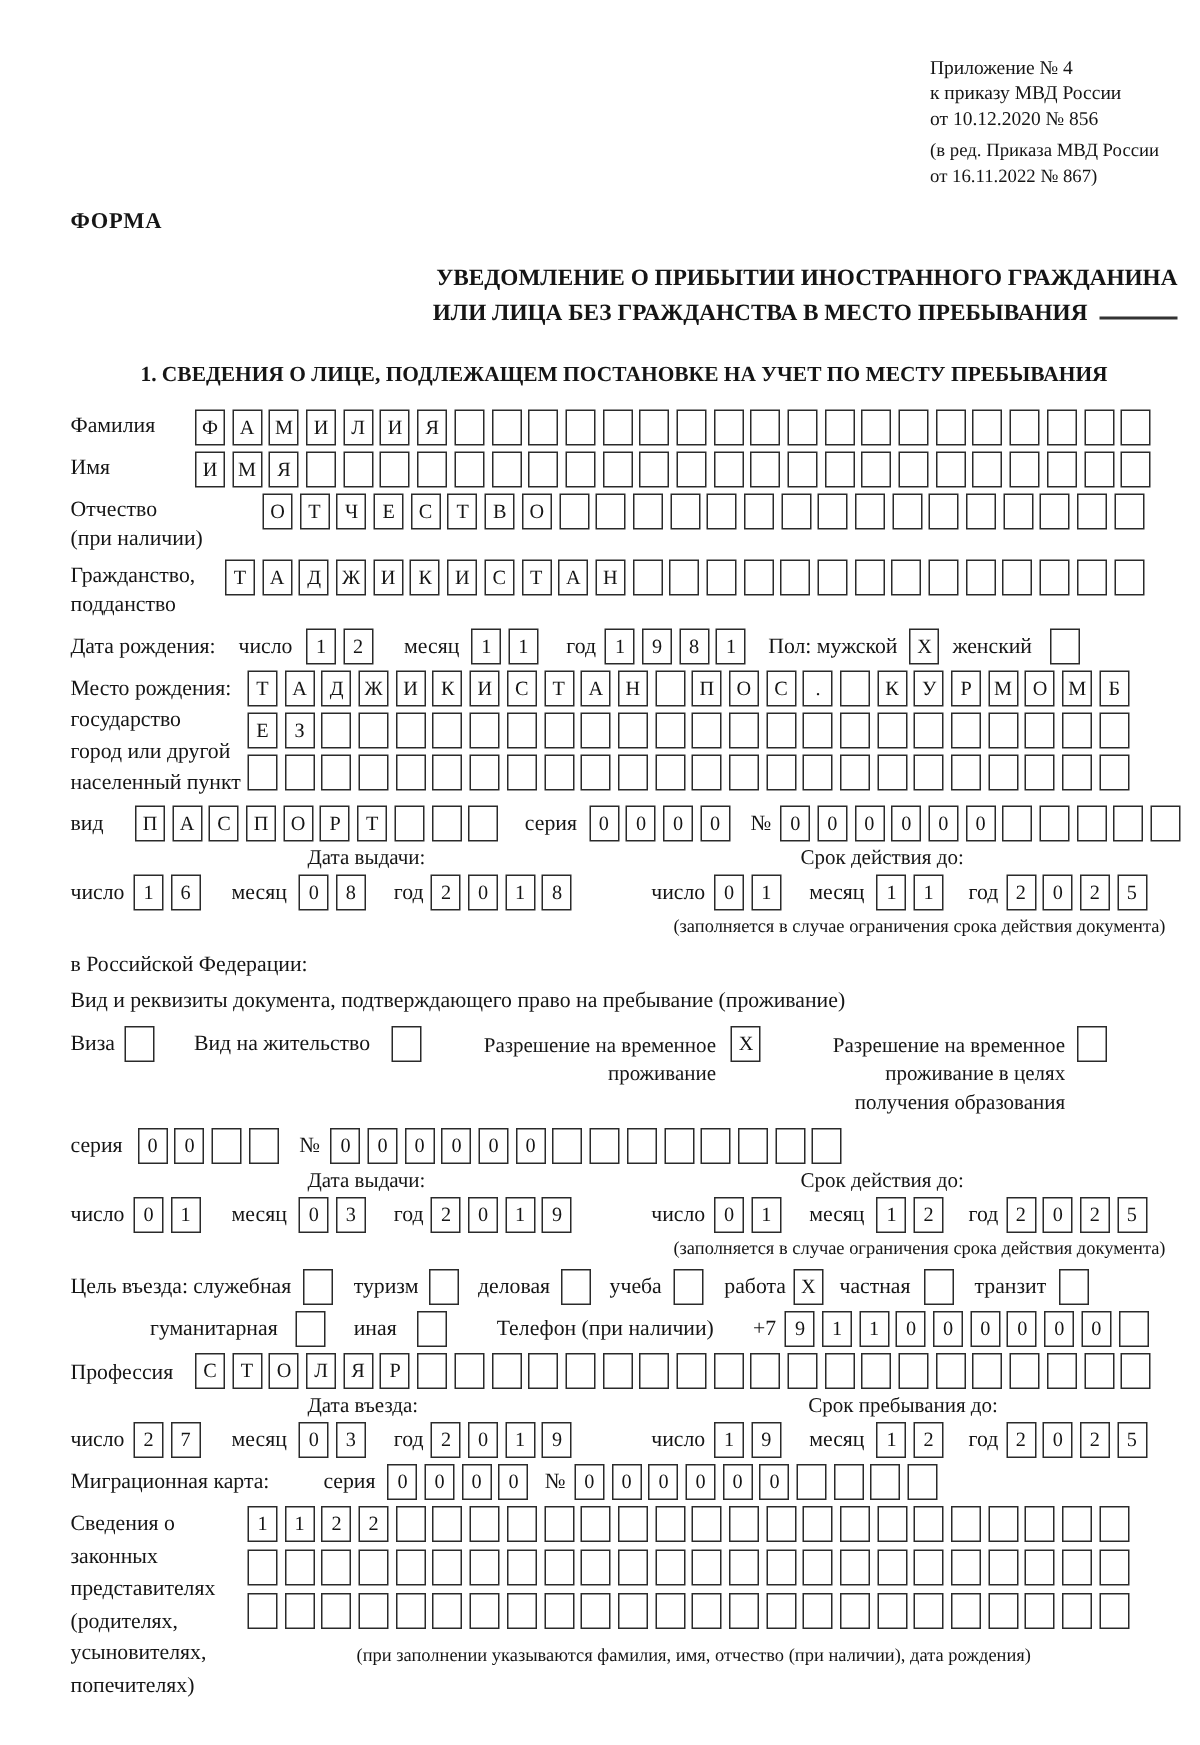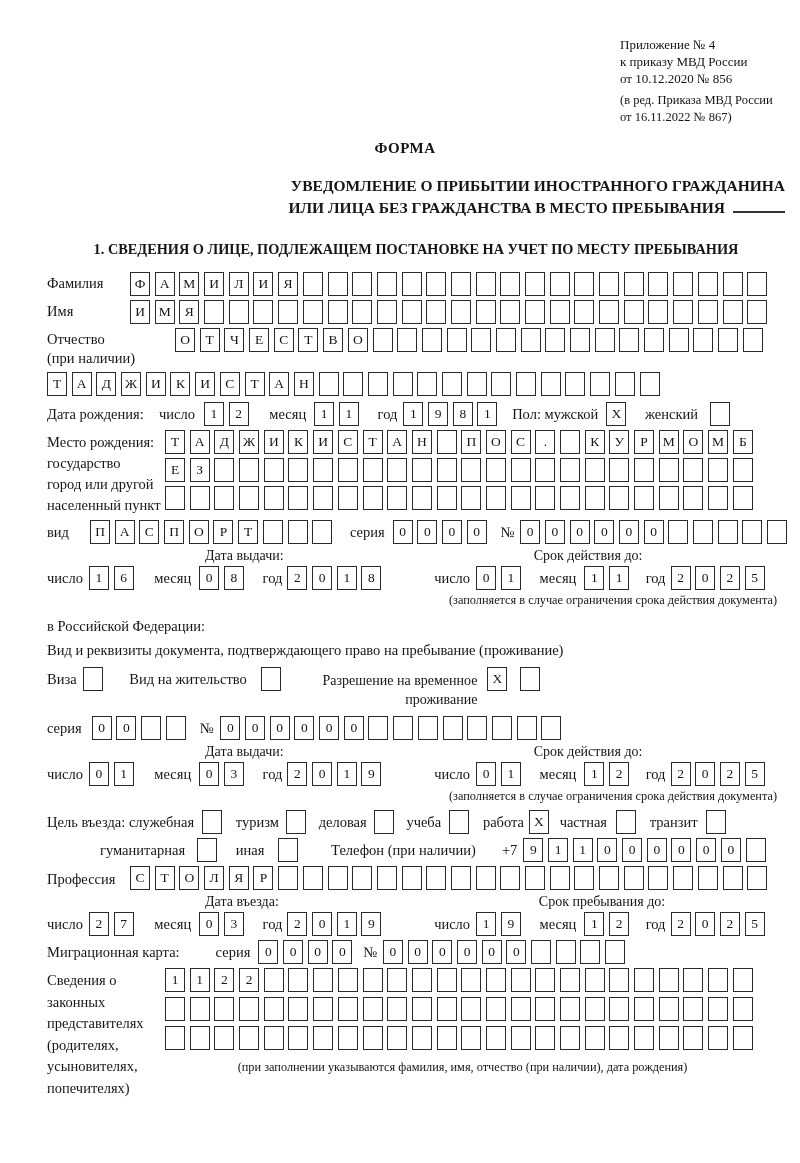--- a/index.html
+++ b/index.html
@@ -5,21 +5,21 @@
   html,body{margin:0;padding:0;background:#ffffff;}
   .page{
     width:800px;height:1163px;box-sizing:border-box;overflow:hidden;
     background:#ffffff;color:#151515;
     font-family:"Liberation Serif","DejaVu Serif",serif;
     padding:36px 15px 0 47px;position:relative;
   }
   .appendix{margin-left:573px;font-size:13px;line-height:17px;}
   .appendix .rev{margin-top:5px;font-size:12.5px;}
   .appendix .rev2{font-size:12.5px;}
-  .forma{margin-top:14px;text-align:center;padding-right:22px;font-weight:bold;font-size:15px;letter-spacing:.5px;}
+  .forma{margin-top:14px;text-align:left;padding-right:22px;font-weight:bold;font-size:15px;letter-spacing:.5px;}
   .title{margin-top:18px;text-align:right;font-weight:bold;font-size:15.5px;line-height:22px;}
   .blank{display:inline-block;width:52px;border-bottom:2px solid #333;margin-left:8px;height:14px;}
   .sec{margin-top:22px;text-align:center;font-weight:bold;font-size:14.3px;}
   .fields{margin-top:14px;}
   .frow{display:flex;align-items:flex-start;margin-bottom:4px;}
   .t{font-size:14.5px;padding-top:4px;flex:0 0 auto;white-space:nowrap;}
   .flabel{font-size:14.5px;line-height:19px;padding-top:2px;flex:0 0 auto;}
   .cells{display:flex;flex-wrap:nowrap;flex:0 0 auto;}
   .cell{
     box-sizing:border-box;flex:0 0 auto;width:20px;height:24px;
@@ -148,20 +148,24 @@
           <span class="cell"></span>
           <span class="cell"></span>
           <span class="cell"></span>
           <span class="cell"></span>
           <span class="cell"></span>
           <span class="cell"></span>
         </div>
     </div>
 
     <div class="frow">
+      <div class="flabel" style="width:103px">
+        <div>Гражданство,</div>
+        <div>подданство</div>
+      </div>
       <div class="cells">
           <span class="cell">Т</span>
           <span class="cell">А</span>
           <span class="cell">Д</span>
           <span class="cell">Ж</span>
           <span class="cell">И</span>
           <span class="cell">К</span>
           <span class="cell">И</span>
           <span class="cell">С</span>
           <span class="cell">Т</span>
@@ -200,21 +204,21 @@
       <div class="cells">
           <span class="cell">1</span>
           <span class="cell">9</span>
           <span class="cell">8</span>
           <span class="cell">1</span>
         </div>
       <span class="t" style="margin:0 8px 0 10px">Пол: мужской</span>
       <div class="cells">
           <span class="cell">X</span>
         </div>
-      <span class="t" style="margin:0 12px 0 14px">женский</span>
+      <span class="t" style="margin:0 12px 0 4px">женский</span>
       <div class="cells">
           <span class="cell"></span>
         </div>
     </div>
 
     <div class="frow" style="margin-top:4px">
       <div class="flabel" style="width:118px;line-height:21px">
         <div>Место рождения:</div>
         <div>государство</div>
         <div>город или другой</div>
@@ -393,20 +397,21 @@
           <span class="cell"></span>
         </div>
       <span class="t" style="margin-left:22px">Вид на жительство</span>
       <div class="cells" style="margin-left:14px">
           <span class="cell"></span>
         </div>
       <span class="cblabel" style="width:168px;margin-left:24px">Разрешение на временное проживание</span>
       <div class="cells" style="margin-left:10px">
           <span class="cell">X</span>
         </div>
+      <span class="cblabel" style="width:178px;margin-left:20px">Разрешение на временное проживание в целях получения образования</span>
       <div class="cells" style="margin-left:8px">
           <span class="cell"></span>
         </div>
     </div>
 
     <div class="frow" style="margin-top:7px">
       <span class="t" style="margin-right:10px">серия</span>
       <div class="cells">
           <span class="cell">0</span>
           <span class="cell">0</span>

